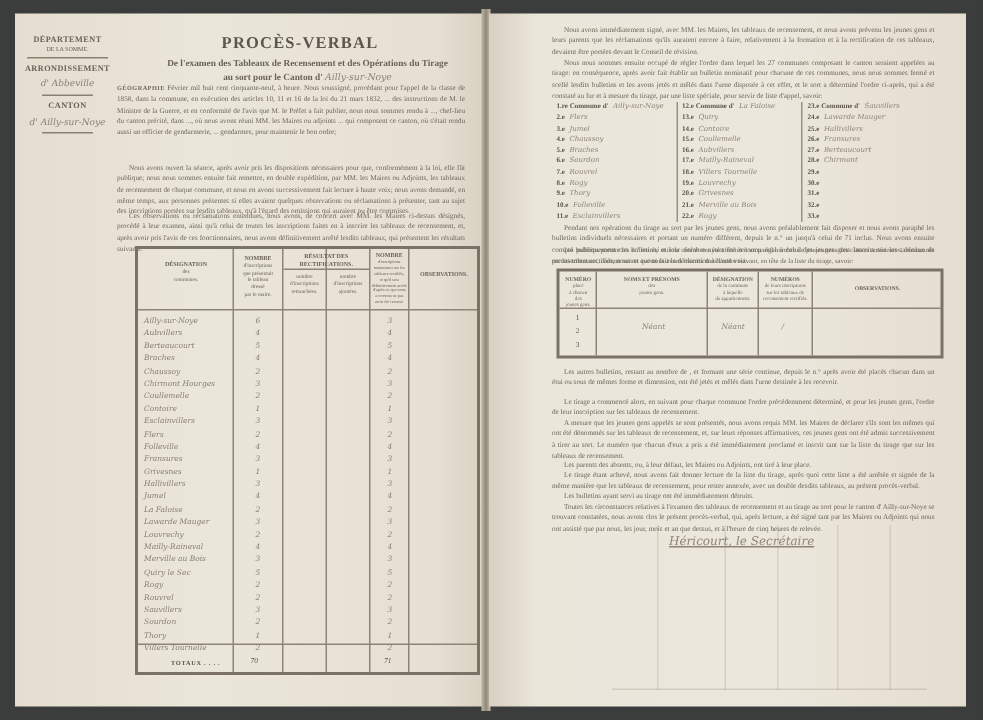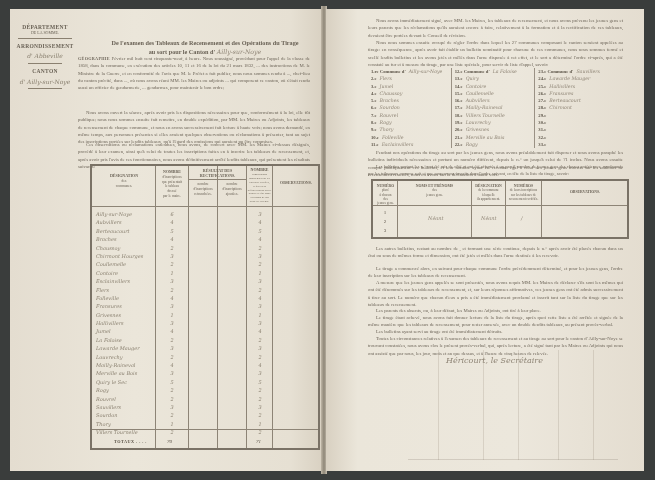--- a/index.html
+++ b/index.html
@@ -90,20 +90,21 @@
     <div class="mb-sub">DE LA SOMME.</div>
     <div class="mb-rule"></div>
     <div class="mb-label" style="margin-top:4px;">ARRONDISSEMENT</div>
     <div class="mb-hand" style="margin-top:3px;">d' Abbeville</div>
     <div class="mb-rule" style="margin:4px 18px;"></div>
     <div class="mb-label" style="margin-top:3px;">CANTON</div>
     <div class="mb-hand" style="margin-top:4px;">d' Ailly-sur-Noye</div>
     <div class="mb-rule" style="margin:3px 18px;"></div>
   </div>
 
+  <div class="title" style="left:110px;">PROCÈS-VERBAL</div>
   <div class="subtitle" style="left:75px;top:29px;width:240px;">
     <div>De l'examen des Tableaux de Recensement et des Opérations du Tirage</div>
     <div>
       <span>au sort pour le Canton d'</span>
       <span class="hand">Ailly-sur-Noye</span>
     </div>
   </div>
 
   <div class="body-text lt1" style="left:68px;top:46px;">
     <span class="lead">GÉOGRAPHIE</span>
@@ -360,13 +361,13 @@
 </div>
 
 <div class="faint-grid" style="left:408px;top:350px;width:210px;height:110px;">
   <div class="vl" style="left:30px;"></div>
   <div class="vl" style="left:75px;"></div>
   <div class="vl" style="left:110px;"></div>
   <div class="vl" style="left:150px;"></div>
   <div class="vl" style="left:185px;"></div>
   <div class="hl"></div>
 </div>
-<div class="sig" style="left:446px;top:356px;">Héricourt, le Secrétaire</div>
+<div class="sig" style="left:446px;top:356px;text-decoration:underline;">Héricourt, le Secrétaire</div>
 
 </body></html>

